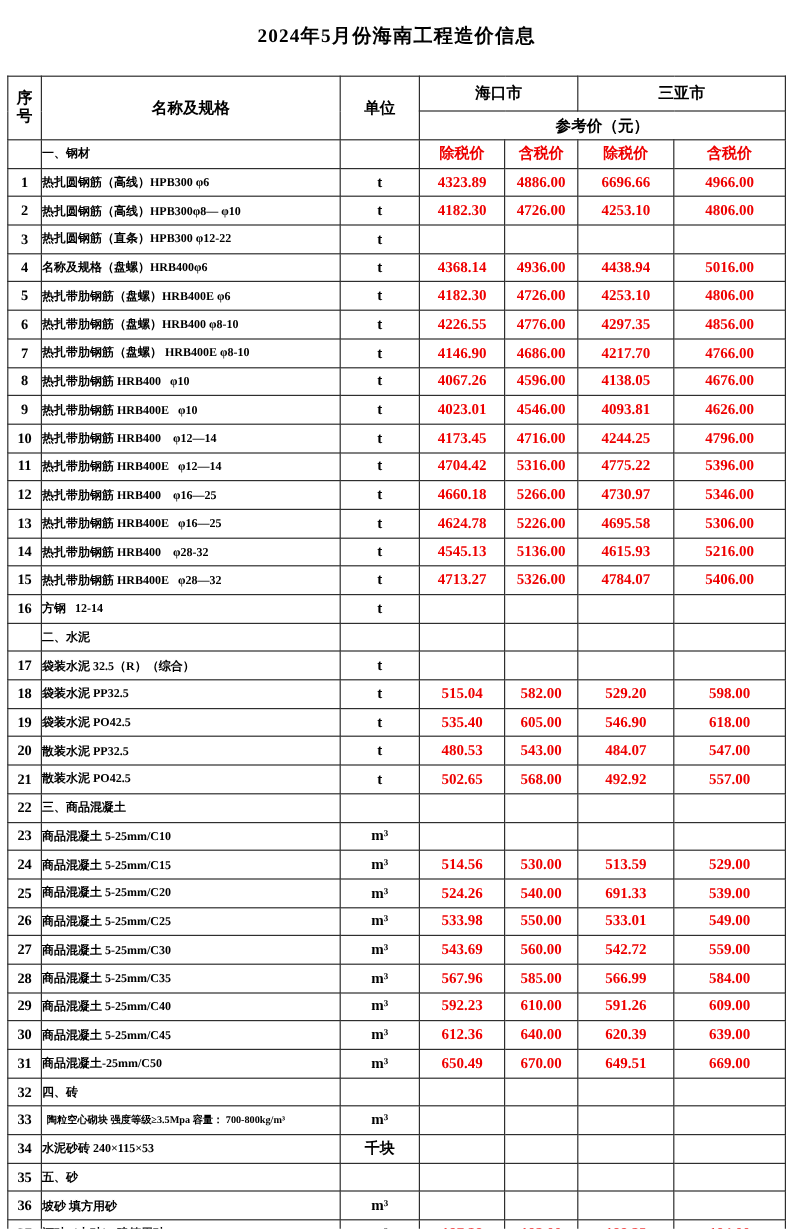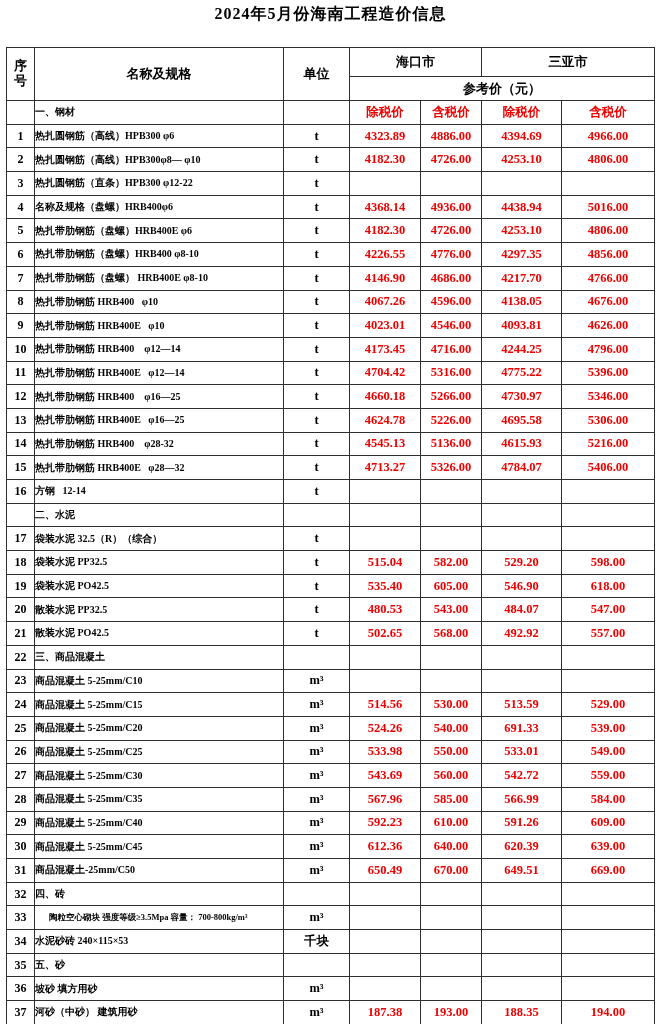--- a/index.html
+++ b/index.html
@@ -2,21 +2,21 @@
 <html><head>
 <meta charset="utf-8">
 <style>
   html,body { margin:0; padding:0; }
   body {
     width:661px; height:1024px; background:#ffffff; overflow:hidden;
     font-family:"Liberation Serif","DejaVu Serif",serif;
     color:#000;
   }
   .page-title {
-    margin:4px 0 0 0;
+    margin:20px 0 0 0;
     text-align:center;
     font-size:16px;
     font-weight:bold;
     letter-spacing:1px;
     color:#000;
   }
   table.price-table {
     border-collapse:collapse;
     table-layout:fixed;
     width:648px;
@@ -36,21 +36,21 @@
   }
   .hrow-top { height:29px; }
   .hrow-bot { height:24px; }
   .seq-head { line-height:1.15; font-size:12.5px; }
   tbody tr { height:23.7px; }
   tbody td { font-weight:bold; }
   .c-no   { text-align:center; font-size:12px; }
   .c-name { text-align:left; padding-left:8px; font-size:10px; white-space:pre; }
   .c-unit { text-align:center; font-size:12.5px; }
   .c-val  { text-align:center; font-size:12.5px; color:#ee0000; }
-  tr.small-text .c-name { font-size:8.5px; padding-left:14px; }
+  tr.small-text .c-name { font-size:8.5px; padding-left:4px; }
   col.w-no   { width:28px; }
   col.w-name { width:249px; }
   col.w-unit { width:66px; }
   col.w-v1   { width:71px; }
   col.w-v2   { width:61px; }
   col.w-v3   { width:80px; }
   col.w-v4   { width:93px; }
 </style>
 </head>
 <body>
@@ -89,21 +89,21 @@
     <td class="c-val">含税价</td>
     <td class="c-val">除税价</td>
     <td class="c-val">含税价</td>
   </tr>
         <tr>
     <td class="c-no">1</td>
     <td class="c-name">热扎圆钢筋（高线）HPB300 φ6</td>
     <td class="c-unit">t</td>
     <td class="c-val">4323.89</td>
     <td class="c-val">4886.00</td>
-    <td class="c-val">4394.69</td>
+    <td class="c-val">6696.66</td>
     <td class="c-val">4966.00</td>
   </tr>
         <tr>
     <td class="c-no">2</td>
     <td class="c-name">热扎圆钢筋（高线）HPB300φ8— φ10</td>
     <td class="c-unit">t</td>
     <td class="c-val">4182.30</td>
     <td class="c-val">4726.00</td>
     <td class="c-val">4253.10</td>
     <td class="c-val">4806.00</td>

